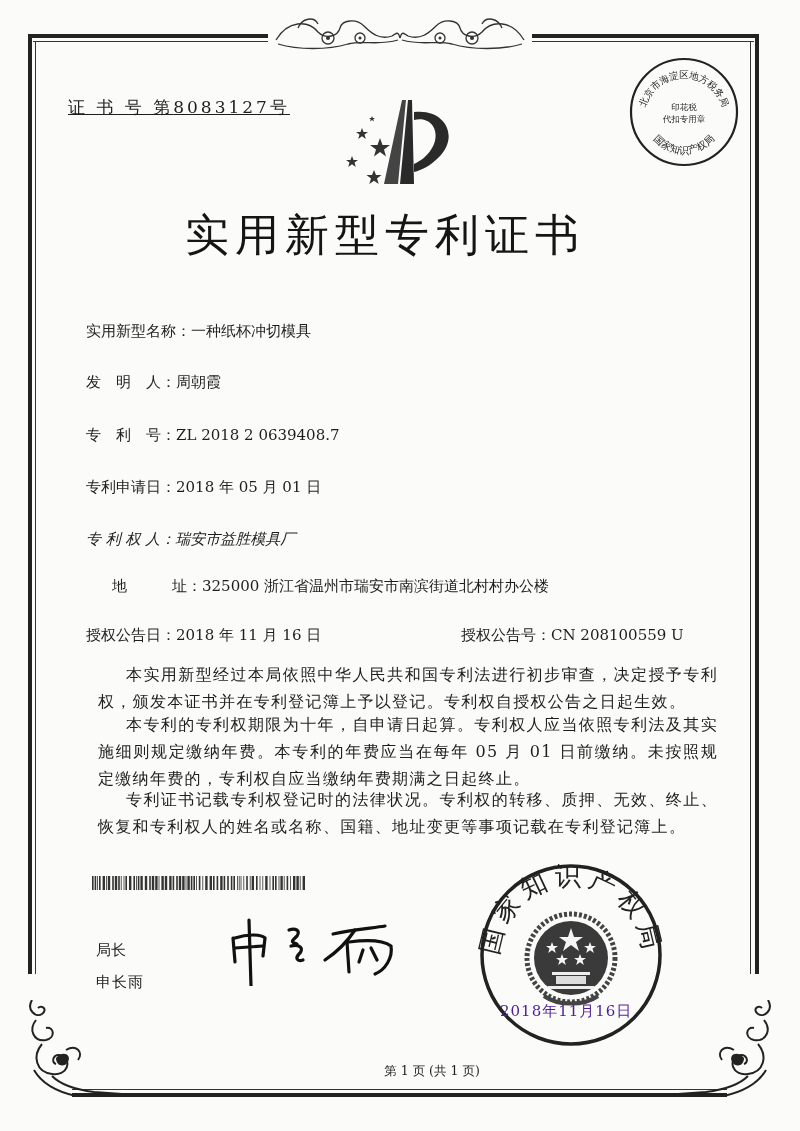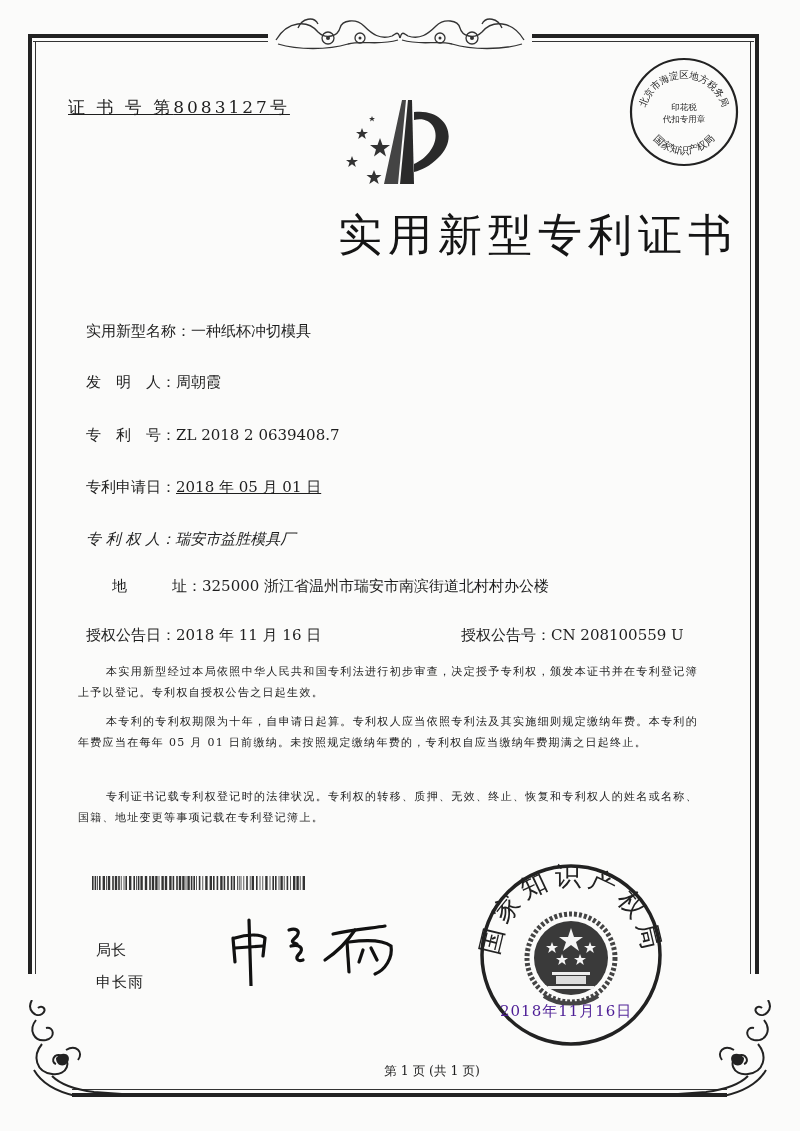--- a/index.html
+++ b/index.html
@@ -17,34 +17,34 @@
     .border-inner-bot { left: 72px; top: 1089px; width: 655px; height: 1px; background: #333; }
     .border-outer-left { left: 28px; top: 34px; width: 4px; height: 940px; background: #222; }
     .border-inner-left { left: 35px; top: 41px; width: 1px; height: 933px; background: #333; }
     .border-outer-right { left: 755px; top: 34px; width: 4px; height: 940px; background: #222; }
     .border-inner-right { left: 750px; top: 41px; width: 1px; height: 933px; background: #333; }
 
     .top-ornament { left: 268px; top: 10px; width: 264px; height: 50px; background: #fbfbfa; }
     .corner { width: 100px; height: 100px; }
 
     .cert-no { left: 68px; top: 96px; font-size: 17px; letter-spacing: 3px; text-decoration: underline; }
-    .title { left: 0; width: 738px; top: 206px; text-align: right; font-size: 44px; letter-spacing: 6px; font-family: "DejaVu Sans", "Liberation Sans", sans-serif; font-weight: normal; color: #151515; }
+    .title { left: 16px; width: 738px; top: 206px; text-align: center; font-size: 44px; letter-spacing: 6px; font-family: "DejaVu Sans", "Liberation Sans", sans-serif; font-weight: normal; color: #151515; }
 
     .field { left: 86px; font-size: 15px; white-space: nowrap; }
     .field .lbl { display: inline-block; }
     .f1 { top: 322px; }
     .f2 { top: 373px; }
     .f3 { top: 426px; }
-    .f4 { top: 478px; text-decoration: underline; }
+    .f4 { top: 478px; }
     .f5 { top: 530px; font-style: italic; }
     .f6 { top: 577px; margin-left: 26px; }
     .f7 { top: 626px; }
     .f7b { left: 461px; top: 626px; font-size: 15px; white-space: nowrap; }
 
-    .para { left: 78px; width: 620px; font-size: 11px; line-height: 21px; letter-spacing: 1.3px; text-align: justify; }
+    .para { left: 98px; width: 620px; font-size: 16px; line-height: 27px; letter-spacing: 1.3px; text-align: justify; }
     .p1 { top: 661px; }
     .p2 { top: 711px; }
     .p3 { top: 786px; }
     .indent { text-indent: 28px; }
 
     .barcode { left: 92px; top: 876px; width: 213px; height: 14px; }
     .director-title { left: 96px; top: 941px; font-size: 15px; font-family: "DejaVu Sans", "Liberation Sans", sans-serif; }
     .director-name { left: 96px; top: 973px; font-size: 15px; font-family: "DejaVu Sans", "Liberation Sans", sans-serif; letter-spacing: 1px; }
     .signature { left: 225px; top: 916px; width: 190px; height: 70px; }
 

